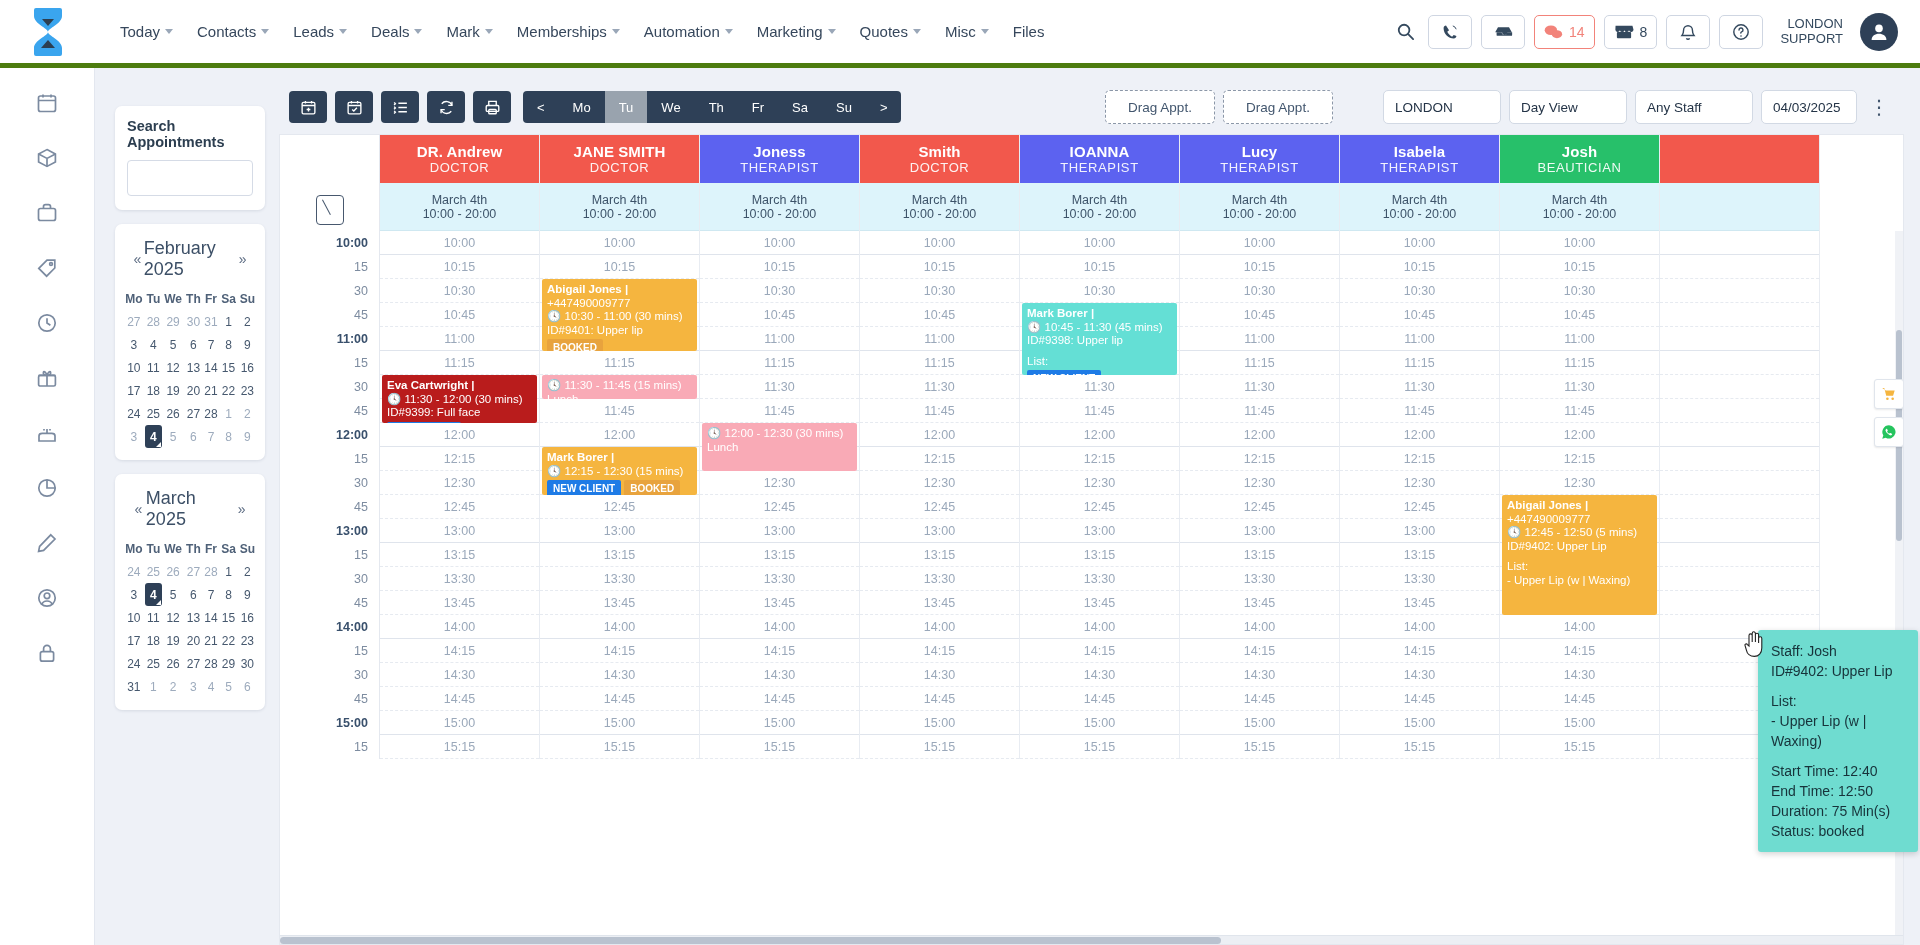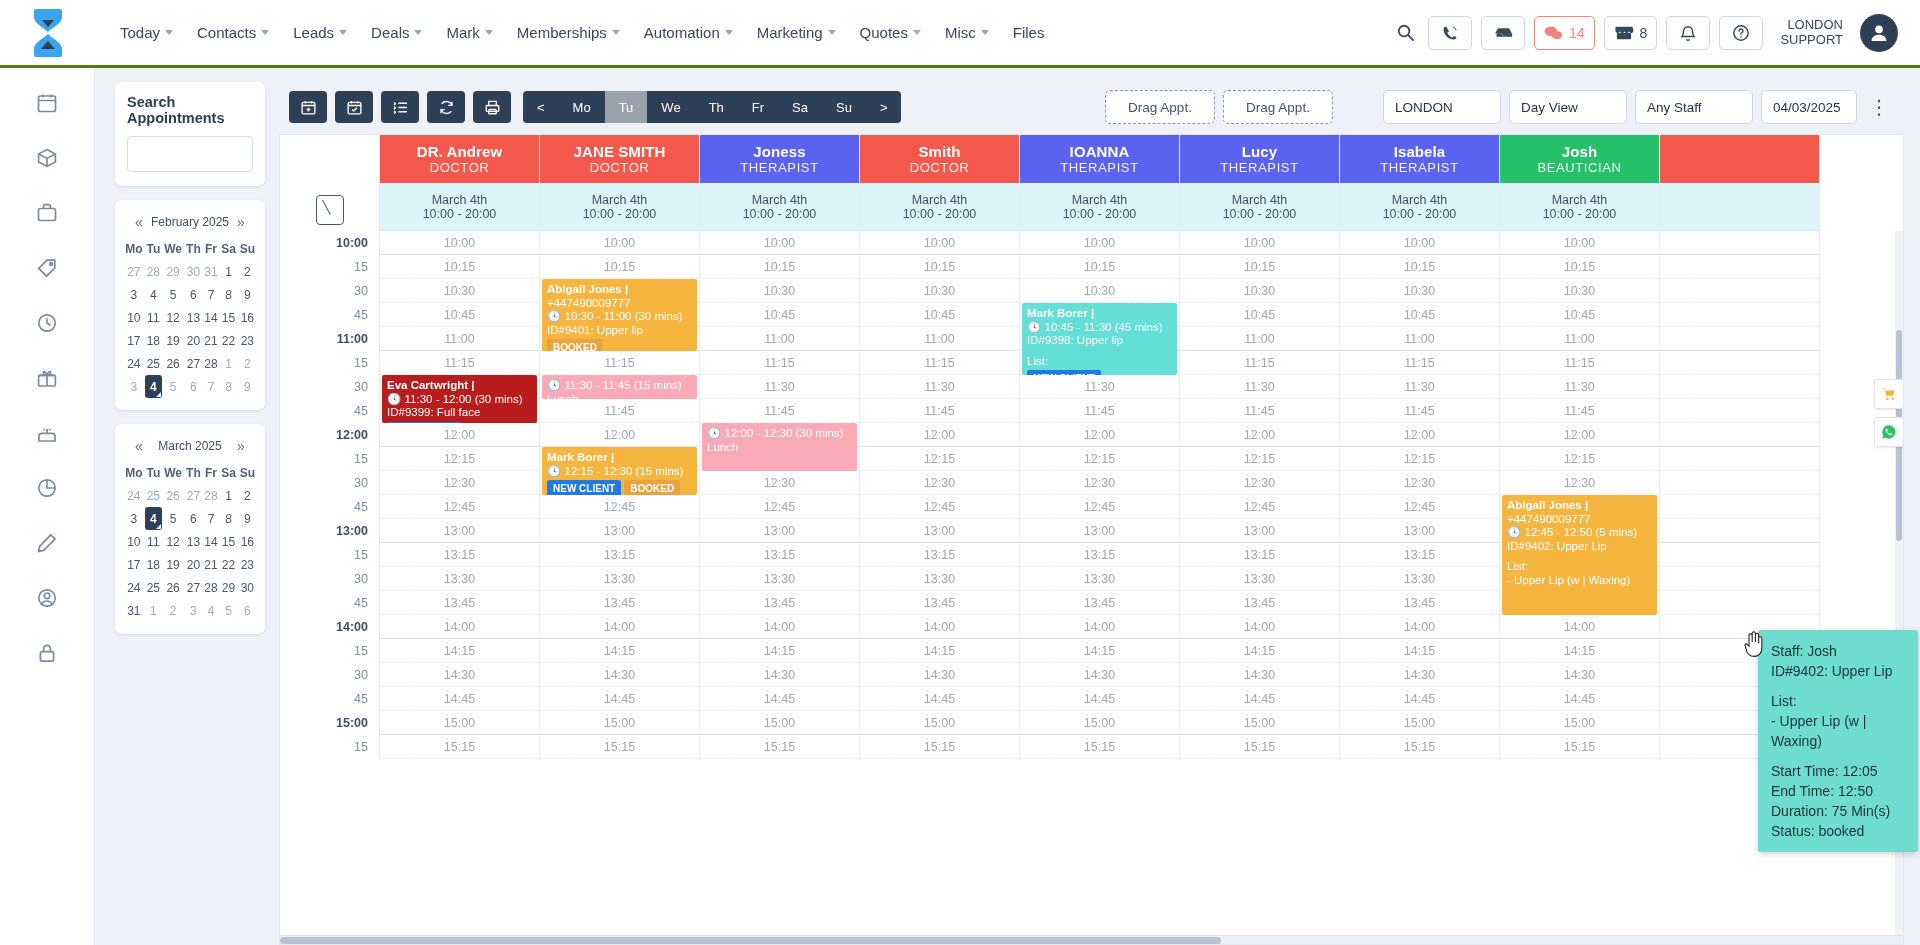--- a/index.html
+++ b/index.html
@@ -6,21 +6,21 @@
   html,body { width:1920px; height:945px; overflow:hidden; }
   body {
     font-family: "Liberation Sans", sans-serif;
     background:#eef1f7;
     color:#2c3e50;
     font-size:13px;
   }
   
   .topnav {
     height:68px; background:#fff; display:flex; align-items:center;
-    border-bottom:3px solid #4d7c0f; position:relative; z-index:40;
+    border-bottom:5px solid #4d7c0f; position:relative; z-index:40;
   }
   .logo-box { width:95px; display:flex; align-items:center; justify-content:center; }
   .logo-glyph { width:40px; height:52px; position:relative; }
   .logo-glyph svg { display:block; }
   .mainmenu { display:flex; align-items:center; gap:2px; margin-left:14px; }
   .menu-item {
     display:flex; align-items:center; gap:5px;
     padding:8px 11px; color:#36475c; font-size:15px; cursor:pointer; border-radius:4px;
     white-space:nowrap;
   }
@@ -39,29 +39,29 @@
   
   .rail {
     position:absolute; left:0; top:68px; bottom:0; width:95px; background:#fff;
     border-right:1px solid #e3e7ef; display:flex; flex-direction:column;
     align-items:center; padding-top:24px; gap:30px; z-index:30;
   }
   .rail-icon { color:#7b8aa0; cursor:pointer; }
 
   
   .page { position:absolute; left:95px; right:0; top:68px; bottom:0; display:flex; padding:14px 0 0 0; }
-  .sidebar { width:150px; margin-left:20px; flex:0 0 150px; }
+  .sidebar { width:150px; margin-left:20px; flex:0 0 150px;margin-top:24px; }
   .card { background:#fff; border-radius:7px; box-shadow:0 1px 3px rgba(45,60,90,.12); margin-bottom:14px; }
   .card.search { padding:12px 12px 14px; }
   .card.search h3 { font-size:14.5px; font-weight:600; color:#2c3e50; margin-bottom:10px; }
   .search-input { width:100%; height:36px; border:1px solid #d5dbe6; border-radius:4px; outline:none; padding:0 8px; font-family:inherit; font-size:13px; }
   .cal { padding:10px 8px 12px; }
   .cal-head { display:flex; align-items:center; justify-content:space-between; padding:4px 8px 8px; }
   .cal-nav { color:#5b6b82; cursor:pointer; font-size:14px; width:16px; text-align:center;}
-  .cal-title { font-size:12px; color:#3c4f66; }
+  .cal-title { font-size:18px; color:#3c4f66; }
   table.cal-grid { width:100%; border-collapse:collapse; }
   table.cal-grid th { font-size:12px; color:#4f6178; font-weight:600; padding:4px 0; }
   table.cal-grid td { font-size:12px; color:#46586e; text-align:center; padding:4.5px 0; cursor:pointer; }
   table.cal-grid td.muted { color:#9dabbd; }
   table.cal-grid td.sel { background:#2e4057; color:#fff; border-radius:3px; font-weight:600; position:relative;}
   table.cal-grid td.sel::after{content:"";position:absolute;right:1px;bottom:1px;border-left:5px solid transparent;border-bottom:5px solid #fff;}
 
   
   .main { flex:1; margin:0 16px 0 14px; display:flex; flex-direction:column; min-width:0; }
   .toolbar { display:flex; align-items:center; gap:8px; padding:8px 10px 10px 10px; flex-wrap:nowrap; }
@@ -918,20 +918,20 @@
   </div>
 </div>
 
 <div class="tooltip" style="right: 2px; top: 630px;">
     <div>Staff: Josh</div>
     <div>ID#9402: Upper Lip</div>
     <div style="height: 10px;"></div>
     <div>List:</div>
     <div>- Upper Lip (w | Waxing)</div>
     <div style="height: 10px;"></div>
-    <div>Start Time: 12:05</div>
+    <div>Start Time: 12:40</div>
     <div>End Time: 12:50</div>
     <div>Duration: 75 Min(s)</div>
     <div>Status: booked</div>
   </div>
 <div class="cursor-hand" style="left: 1742px; top: 630px;"><svg width="24" height="28" viewBox="0 0 24 28" fill="#fff" stroke="#222" stroke-width="1.1">
       <path d="M7 16V5.5a1.6 1.6 0 0 1 3.2 0V12V3.4a1.6 1.6 0 0 1 3.2 0V12V4.8a1.6 1.6 0 0 1 3.2 0V13V8.4a1.6 1.6 0 0 1 3.2 0V18c0 5-3.2 8.4-7.4 8.4C8 26.4 5 23.6 4.4 20.2L3 15.4c-.4-1.3 1.6-2.2 2.4-.8z"></path>
     </svg></div>
 
 </body></html>

